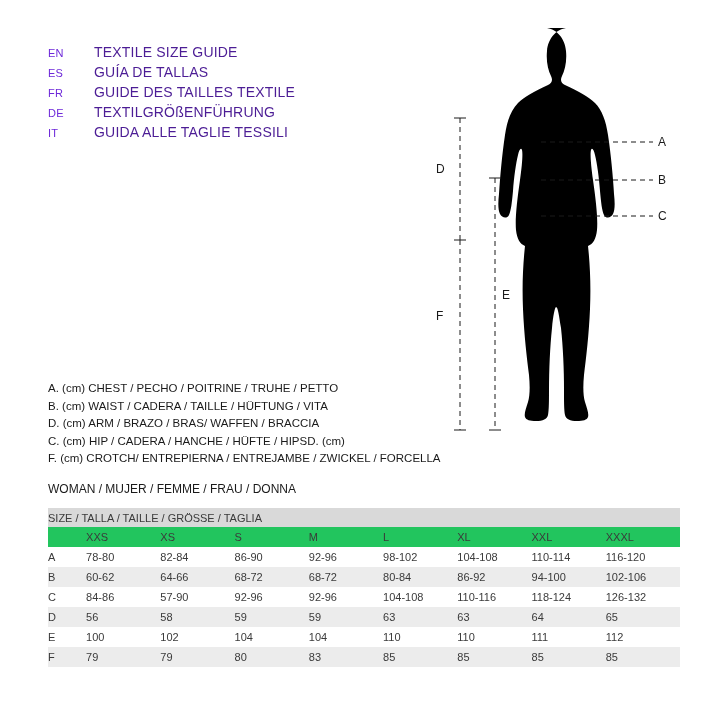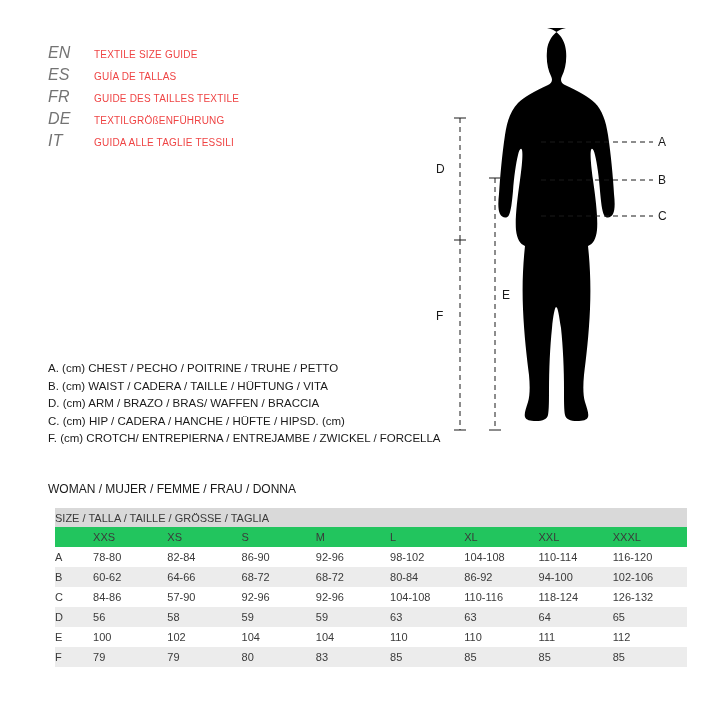--- a/index.html
+++ b/index.html
@@ -23,36 +23,35 @@
     top: 44px;
     width: 330px;
   }
   .title-row {
     display: flex;
     align-items: baseline;
     margin-bottom: 4px;
   }
   .title-lang {
     width: 46px;
-    font-size: 16px;
+    font-size: 11px;
     letter-spacing: 0.2px;
-    color: #737373;
-    font-style: italic;
+    color: #6d28d9;
   }
   .title-text {
-    font-size: 10px;
+    font-size: 14px;
     letter-spacing: 0.2px;
-    color: #ef4444;
+    color: #4c1d95;
   }
 
   
   #legend-block {
     position: absolute;
     left: 48px;
-    top: 360px;
+    top: 380px;
     width: 430px;
   }
   .legend-line {
     font-size: 11.5px;
     line-height: 17.6px;
     color: #1a1a1a;
     white-space: nowrap;
   }
   #gender-line {
     position: absolute;
@@ -68,21 +67,21 @@
     left: 400px;
     top: 20px;
     width: 300px;
     height: 470px;
   }
   #figure-svg { display: block; }
 
   
   #size-table {
     position: absolute;
-    left: 55px;
+    left: 48px;
     top: 508px;
     width: 632px;
     border-collapse: collapse;
     font-size: 11px;
   }
   #size-table td, #size-table th {
     padding: 0;
     font-weight: normal;
     text-align: left;
   }

